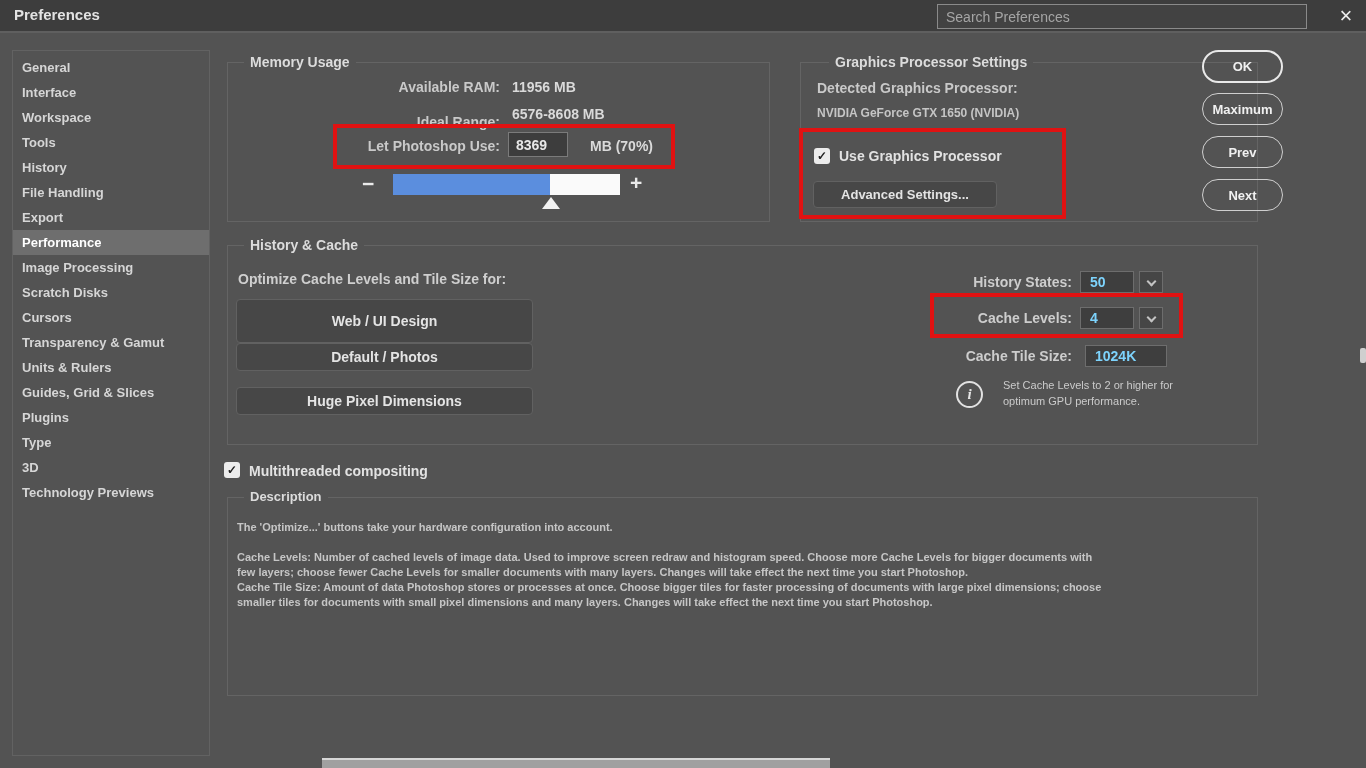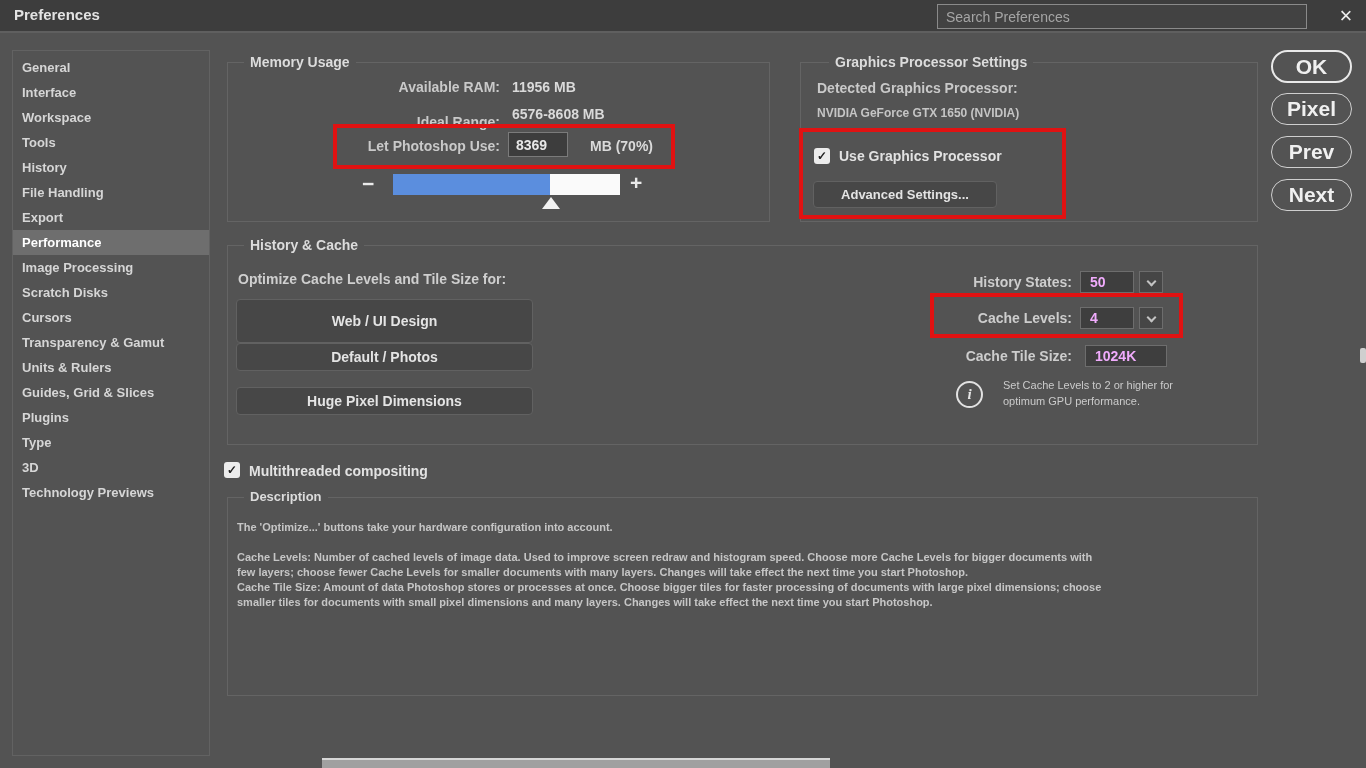--- a/index.html
+++ b/index.html
@@ -73,29 +73,29 @@
     background:#ececec; color:#222222; font-size:12px; font-weight:700;
     line-height:16px; text-align:center; cursor:pointer; vertical-align:middle;
   }
   
   .ps-button {
     position:absolute; background:#474747; border:1px solid #616161; border-radius:4px;
     color:#e4e4e4; font-size:14px; font-weight:600; text-align:center; cursor:pointer;
     font-family:"Liberation Sans", sans-serif;
   }
   .pill-button {
-    position:absolute; left:1271px; width:81px; height:32px; border-radius:17px;
-    background:transparent; color:#f0f0f0; font-size:21px; font-weight:600;
+    position:absolute; left:1202px; width:81px; height:32px; border-radius:17px;
+    background:transparent; color:#f0f0f0; font-size:13px; font-weight:600;
     text-align:center; cursor:pointer; font-family:"Liberation Sans", sans-serif;
   }
   
   .dd-label { position:absolute; width:210px; text-align:right; font-size:14px; font-weight:600; color:#cdcdcd; }
   .dd-field {
     position:absolute; height:22px; background:#3e3e3e; border:1px solid #6d6d6d;
-    color:#f0abfc; font-size:14px; font-weight:600; line-height:20px; padding-left:9px; cursor:pointer;
+    color:#7dd3fc; font-size:14px; font-weight:600; line-height:20px; padding-left:9px; cursor:pointer;
   }
   .dd-chev {
     position:absolute; width:24px; height:22px; background:#464646; border:1px solid #6d6d6d; cursor:pointer;
   }
   .chev-glyph {
     position:absolute; left:8px; top:6px; width:7px; height:7px;
     border-right:2px solid #c3c3c3; border-bottom:2px solid #c3c3c3;
     transform:rotate(45deg);
   }
   
@@ -209,21 +209,21 @@
   <div class="group" style="left:227px; top:497px; width:1031px; height:199px;">
     <div class="group-legend" style="font-size:13px;">Description</div>
   </div>
   <div class="desc-line" style="top:521px;">The 'Optimize...' buttons take your hardware configuration into account.</div>
   <div class="desc-line" style="top:551px;">Cache Levels: Number of cached levels of image data.  Used to improve screen redraw and histogram speed.  Choose more Cache Levels for bigger documents with</div>
   <div class="desc-line" style="top:566px;">few layers; choose fewer Cache Levels for smaller documents with many layers. Changes will take effect the next time you start Photoshop.</div>
   <div class="desc-line" style="top:581px;">Cache Tile Size: Amount of data Photoshop stores or processes at once. Choose bigger tiles for faster processing of documents with large pixel dimensions; choose</div>
   <div class="desc-line" style="top:596px;">smaller tiles for documents with small pixel dimensions and many layers. Changes will take effect the next time you start Photoshop.</div>
 
   <button class="pill-button" style="top:50px; height:33px; border:2.5px solid #e9e9e9;">OK</button>
-  <button class="pill-button" style="top:93px; border:1.5px solid #cfcfcf;">Pixel</button>
+  <button class="pill-button" style="top:93px; border:1.5px solid #cfcfcf;">Maximum</button>
   <button class="pill-button" style="top:136px; border:1.5px solid #cfcfcf;">Prev</button>
   <button class="pill-button" style="top:179px; border:1.5px solid #cfcfcf;">Next</button>
 
   <div class="red-box" style="left:333px; top:124px; width:342px; height:45px;"></div>
   <div class="red-box" style="left:799px; top:128px; width:267px; height:91px;"></div>
   <div class="red-box" style="left:930px; top:293px; width:253px; height:45px;"></div>
 
   <div class="bottom-bar"></div>
   <div class="edge-artifact"></div>
 

